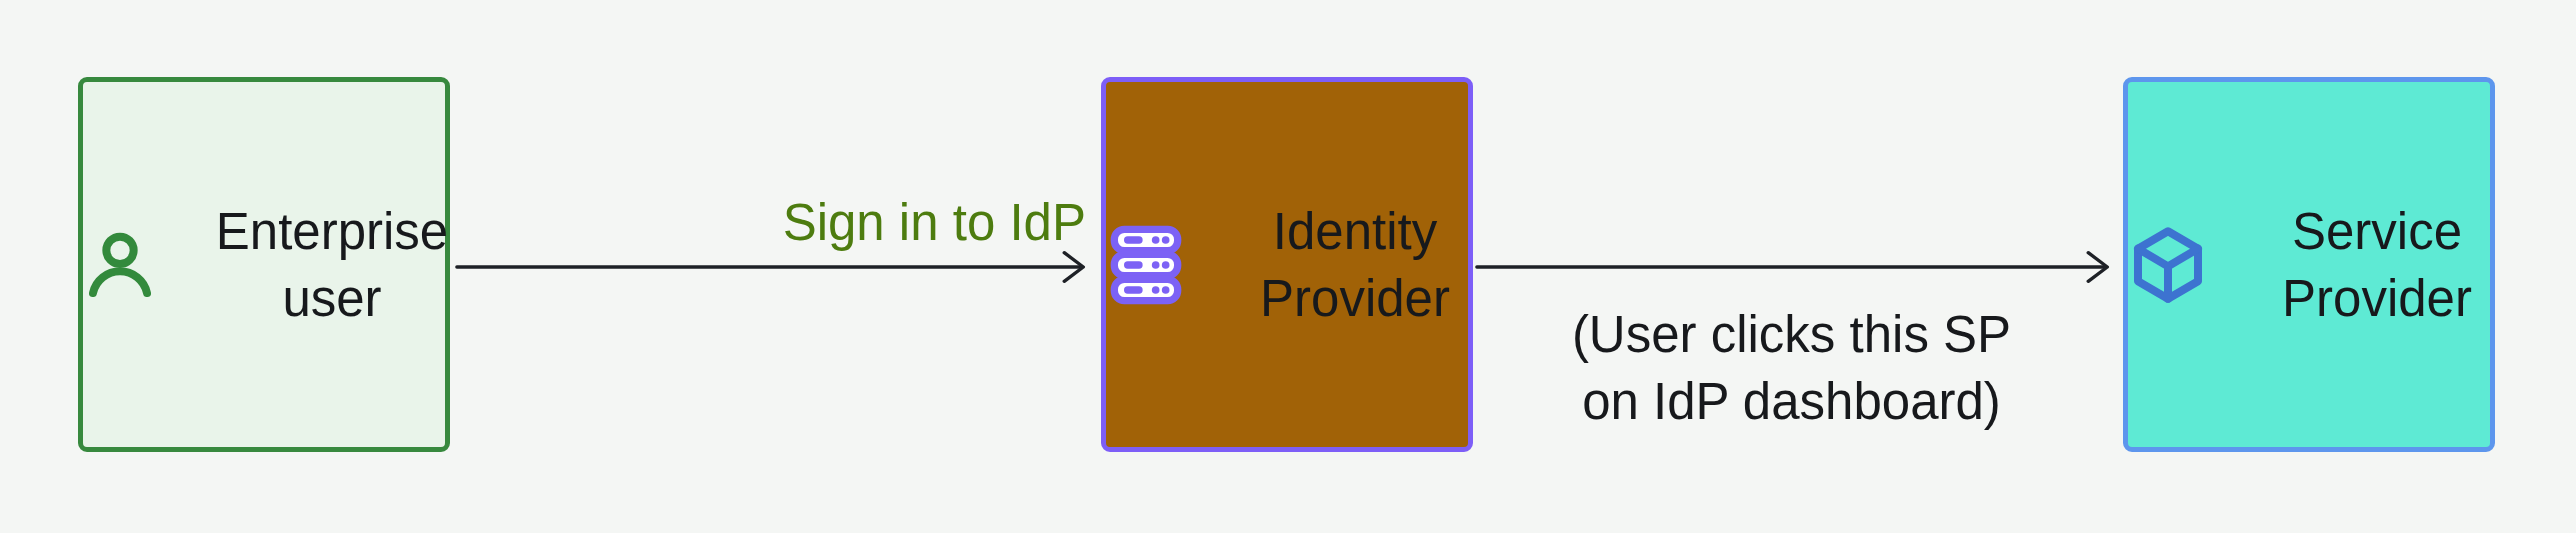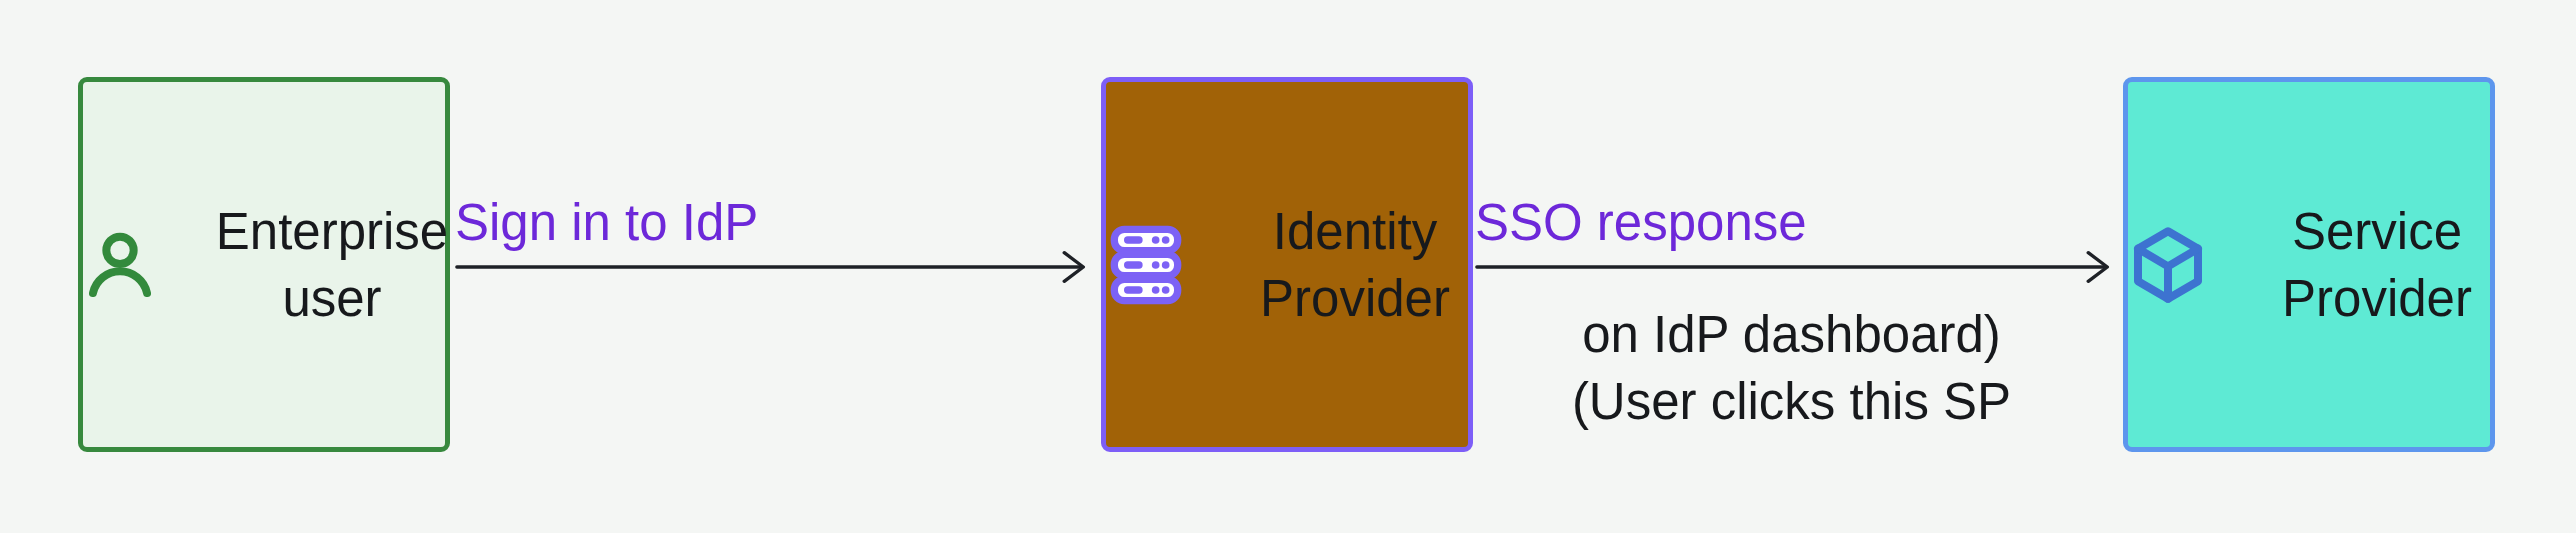--- a/index.html
+++ b/index.html
@@ -47,22 +47,22 @@
   .edge-arrow {
     position: absolute;
     top: 242px;
     height: 50px;
   }
   .edge-label {
     position: absolute;
     top: 189px;
     font-size: 51px;
     line-height: 67px;
-    text-align: left;
-    color: #6d28d9;
+    text-align: right;
+    color: #4d7c0f;
   }
   .edge-sublabel {
     position: absolute;
     top: 301px;
     font-size: 51px;
     line-height: 67px;
     text-align: center;
     color: #17191c;
   }
 </style>
@@ -112,24 +112,23 @@
     </span>
     <div class="node-label">Identity Provider</div>
   </div>
 
   <svg class="edge-arrow" style="left:1475px" width="638" height="50" viewBox="0 0 670 52">
     <g fill="none" stroke-linecap="round" stroke-linejoin="round" style="stroke: rgb(30, 33, 38);">
       <line x1="2" y1="26" x2="660" y2="26" stroke-width="3.6"></line>
       <polyline points="644,11 664,26 644,41" stroke-width="3.6"></polyline>
     </g>
   </svg>
-  <div class="edge-label" style="left:1475px;width:633px">SSO response</div>
   <div class="edge-sublabel" style="left:1437px;width:709px">
+    <div>(User clicks this SP</div>
     <div>on IdP dashboard)</div>
-    <div>(User clicks this SP</div>
   </div>
 
   <div class="node" style="left: 2123px; background-color: #5eead4; border-color: rgb(93, 150, 237);">
     <span class="node-icon" style="color: rgb(61, 115, 208);">
       <svg viewBox="0 0 24 24" fill="none" stroke="currentColor" stroke-width="2.4" stroke-linecap="round" stroke-linejoin="round">
         <path d="M 12 1.9 L 21 7.1 L 21 16.9 L 12 22.1 L 3 16.9 L 3 7.1 Z"></path>
         <path d="M 3 7.1 L 12 12.4 L 21 7.1"></path>
         <path d="M 12 12.4 L 12 22.1"></path>
       </svg>
     </span>

